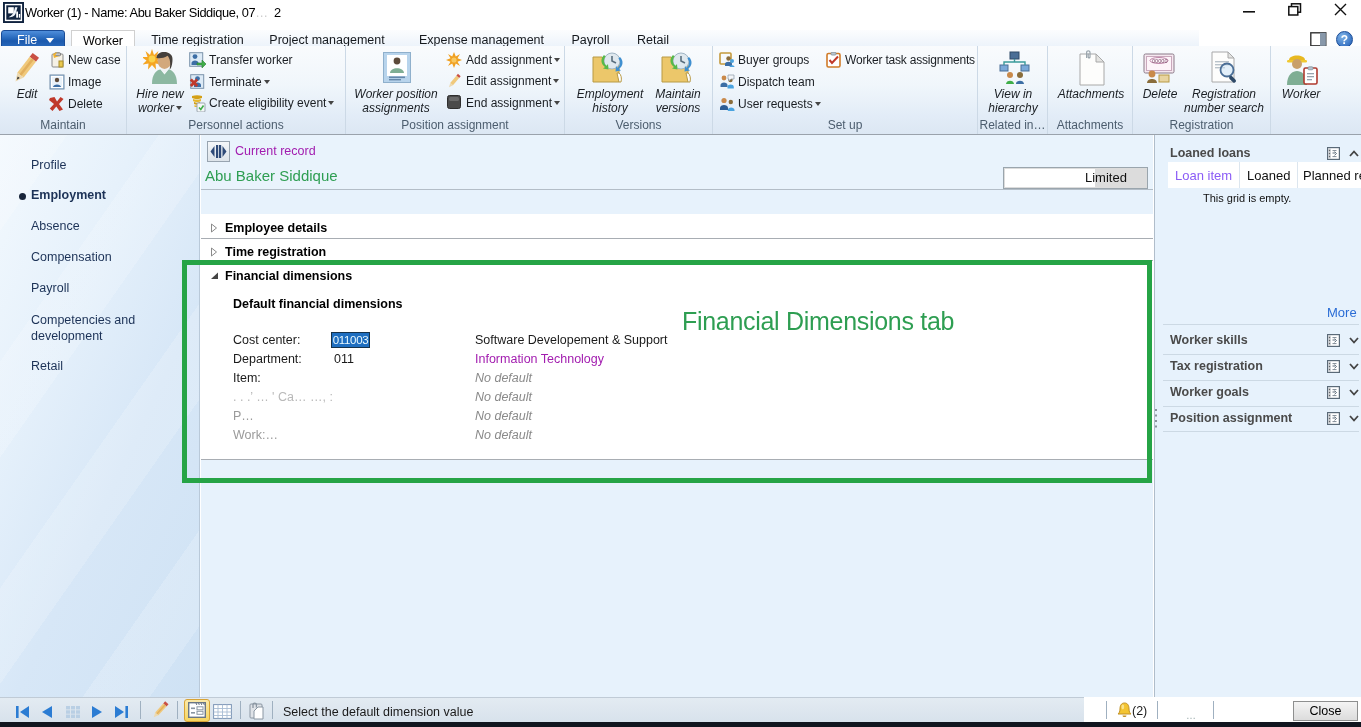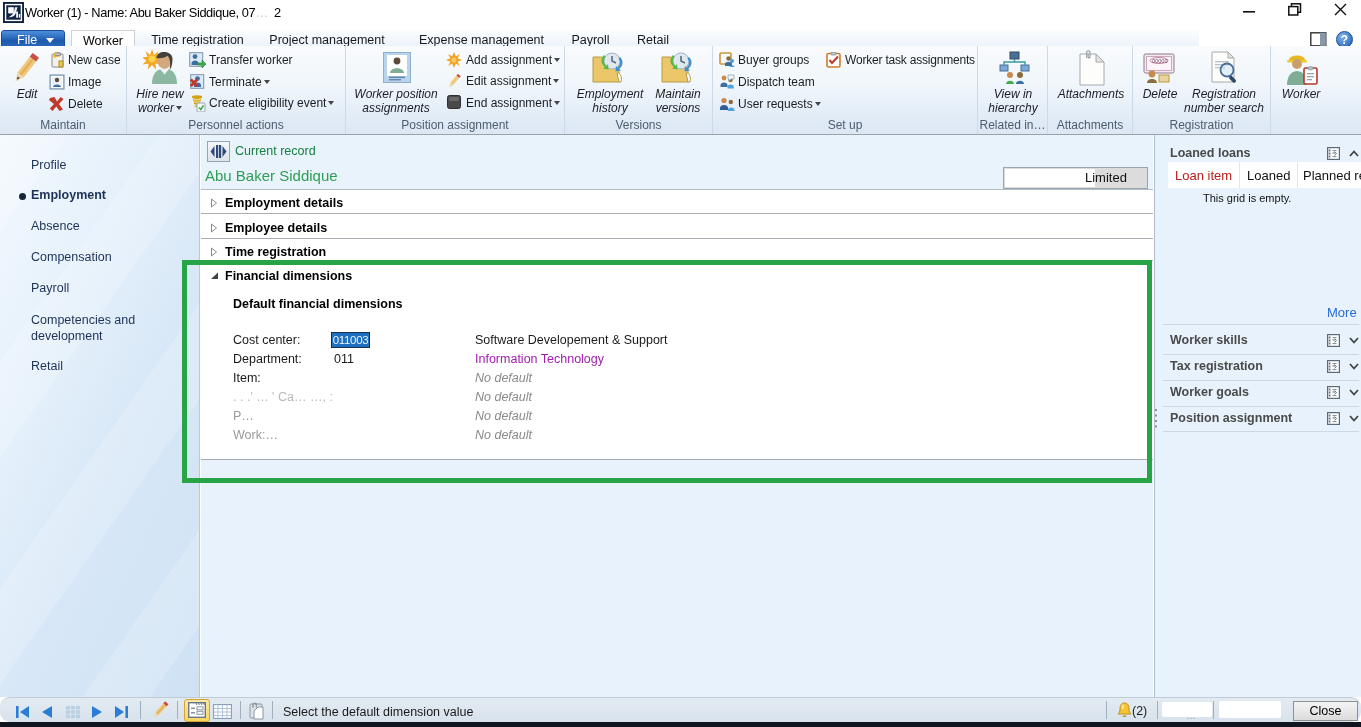--- a/index.html
+++ b/index.html
@@ -28,21 +28,21 @@
 
 #form { position:absolute; left:201px; top:135px; width:952px; height:562px; background:#e7f2fc; }
 #formhead { position:absolute; left:0; top:0; width:952px; height:55px; background:#e9f3fc; }
 .section { position:absolute; left:0; width:952px; background:#fff; border-bottom:1px solid #a8adb3; }
 .sechead { font-size:12.5px; font-weight:bold; color:#000; }
 
 #factbox { position:absolute; left:1154px; top:135px; width:207px; height:562px; background:#e7f2fc; border-left:1px solid #b0bdca; }
 .fbhead { position:absolute; font-size:12.5px; font-weight:bold; color:#4a4a4a; }
 .fbsep { position:absolute; left:8px; width:196px; height:1px; background:#ccd9e4; }
 
-#statusbar { position:absolute; left:0; top:697px; width:1361px; height:25px; background:linear-gradient(to bottom,#e3ebf2,#d8e2ec); border-top:1px solid #c0cbd6;border-radius:10px; }
+#statusbar { position:absolute; left:0; top:697px; width:1084px; height:25px; background:linear-gradient(to bottom,#e3ebf2,#d8e2ec); border-top:1px solid #c0cbd6; }
 #bottomstrip { position:absolute; left:0; top:722px; width:1361px; height:5px; background:#11151f; }
 .ssep { position:absolute; top:3px; width:1px; height:18px; background:#9fb0c0; }
 
 #grect { position:absolute; left:182px; top:260px; width:970px; height:223px; border:5px solid #26a446; z-index:50; }
 #glabel { position:absolute; left:682px; top:307px; font-size:25px; letter-spacing:-0.3px; color:#2e9e52; z-index:51; white-space:nowrap; }
 </style>
 </head>
 <body>
 <div id="page">
 <div id="titlebar">
@@ -313,33 +313,27 @@
 </div>
 <div id="form">
   <div id="formhead"></div>
   <div class="abs" style="left:6px;top:6px;width:23px;height:21px;background:linear-gradient(#f4f7fa,#dde4ea);border:1px solid #98a4b0"></div>
   <svg class="abs" style="left:9px;top:9px" width="17" height="15" viewBox="0 0 17 15">
         <path d="M4.5 2 L4.5 13 L0.5 7.5 Z" fill="#2e4a78"></path>
         <rect x="6" y="1" width="2.2" height="13" fill="#2e4a78"></rect>
         <rect x="9" y="1" width="2.2" height="13" fill="#2e4a78"></rect>
         <path d="M12.5 2 L12.5 13 L16.5 7.5 Z" fill="#2e4a78"></path>
       </svg>
-  <div class="abs" style="left:34px;top:9px;font-size:12.5px;color:#15803d">Current record</div>
+  <div class="abs" style="left:34px;top:9px;font-size:12.5px;color:#a21caf">Current record</div>
   <div class="abs" style="left:4px;top:32px;font-size:15px;color:#2e9e52">Abu Baker Siddique</div>
   <div class="abs" style="left:802px;top:32px;width:145px;height:22px;background:#dcdcdc;border:1px solid #9aa5ad"></div>
   <div class="abs" style="left:804px;top:34px;width:90px;height:18px;background:#fff"></div>
   <div class="abs" style="left:884px;top:35px;font-size:13px;color:#111">Limited</div>
   <div class="abs" style="left:0;top:54px;width:952px;height:1px;background:#b3bdc7"></div>
 
-  <div class="section" style="top:55px;height:24px">
-    <svg class="abs" style="left:9px;top:8px" width="8" height="10" viewBox="0 0 8 10">
-          <path d="M1.5 1 L6.5 5 L1.5 9 Z" fill="#fff" stroke="#8a8a8a"></path>
-        </svg>
-    <div class="sechead abs" style="left:24px;top:6px">Employment details</div>
-  </div>
   <div class="section" style="top:79px;height:25px">
     <svg class="abs" style="left:9px;top:9px" width="8" height="10" viewBox="0 0 8 10">
           <path d="M1.5 1 L6.5 5 L1.5 9 Z" fill="#fff" stroke="#8a8a8a"></path>
         </svg>
     <div class="sechead abs" style="left:24px;top:7px">Employee details</div>
   </div>
   <div class="section" style="top:104px;height:22px">
     <svg class="abs" style="left:9px;top:8px" width="8" height="10" viewBox="0 0 8 10">
           <path d="M1.5 1 L6.5 5 L1.5 9 Z" fill="#fff" stroke="#8a8a8a"></path>
         </svg>
@@ -379,21 +373,21 @@
         <rect x="5.5" y="3" width="4" height="1.1" fill="#8a949e"></rect>
         <rect x="5.5" y="9" width="4" height="1.1" fill="#8a949e"></rect>
         <path d="M5.5 6 L8 6 M7.5 4.7 L9.5 6.5 L7.5 8.3" stroke="#5a6a78" stroke-width="1" fill="none"></path>
       </svg>
   <svg class="abs" style="left:194px;top:15px" width="10" height="7" viewBox="0 0 10 7">
         <path d="M1 6 L5 1.5 L9 6" stroke="#444" stroke-width="1.8" fill="none"></path>
       </svg>
   <div class="abs" style="left:13px;top:27px;width:194px;height:26px;background:#fff"></div>
   <div class="abs" style="left:84px;top:27px;width:1px;height:26px;background:#dce6ef"></div>
   <div class="abs" style="left:142px;top:27px;width:1px;height:26px;background:#dce6ef"></div>
-  <div class="abs" style="left:20px;top:33px;font-size:13px;color:#b91c1c">Loan item</div>
+  <div class="abs" style="left:20px;top:33px;font-size:13px;color:#8b5cf6">Loan item</div>
   <div class="abs" style="left:92px;top:33px;font-size:13px;color:#111">Loaned</div>
   <div class="abs" style="left:148px;top:33px;font-size:13px;color:#111;white-space:nowrap">Planned re</div>
   <div class="abs" style="left:48px;top:57px;font-size:11px;color:#111">This grid is empty.</div>
   <div class="abs" style="left:172px;top:170px;font-size:13px;color:#2a6cd5">More</div>
   <div class="fbsep" style="top:189px"></div>
   <div class="fbhead" style="left:15px;top:198px">Worker skills</div>
   <svg class="abs" style="left:172px;top:199px" width="13" height="13" viewBox="0 0 13 13">
         <rect x="0.6" y="0.6" width="11.8" height="11.8" fill="#fff" stroke="#5a6a78" stroke-width="1.2"></rect>
         <rect x="1.2" y="1.2" width="2.6" height="10.6" fill="#c8cdd2"></rect>
         <circle cx="2.5" cy="3.5" r="0.7" fill="#666"></circle>
@@ -522,13 +516,14 @@
   <div class="ssep" style="left:1157px"></div>
   <div class="abs" style="left:1162px;top:4px;width:50px;height:15px;background:#fff;border-radius:2px"></div>
   <div class="abs" style="left:1186px;top:12px;font-size:10px;color:#9aa">…</div>
   <div class="ssep" style="left:1213px"></div>
   <div class="abs" style="left:1219px;top:3px;width:62px;height:17px;background:#fff;border-radius:2px"></div>
   <div class="abs" style="left:1293px;top:3px;width:65px;height:20px;background:linear-gradient(#f4f4f4,#dcdcdc);border:1px solid #8e8f8f;font-size:12.5px;color:#000;text-align:center;line-height:18px">Close</div>
 </div>
 <div class="abs" style="left:1155px;top:409px;width:2px;height:2px;background:#8a939c;box-shadow:0 5.5px #8a939c,0 11px #8a939c,0 16.5px #8a939c;z-index:60"></div>
 <div id="bottomstrip"></div>
 <div id="grect"></div>
+<div id="glabel">Financial Dimensions tab</div>
 </div>
 
 </body></html>

